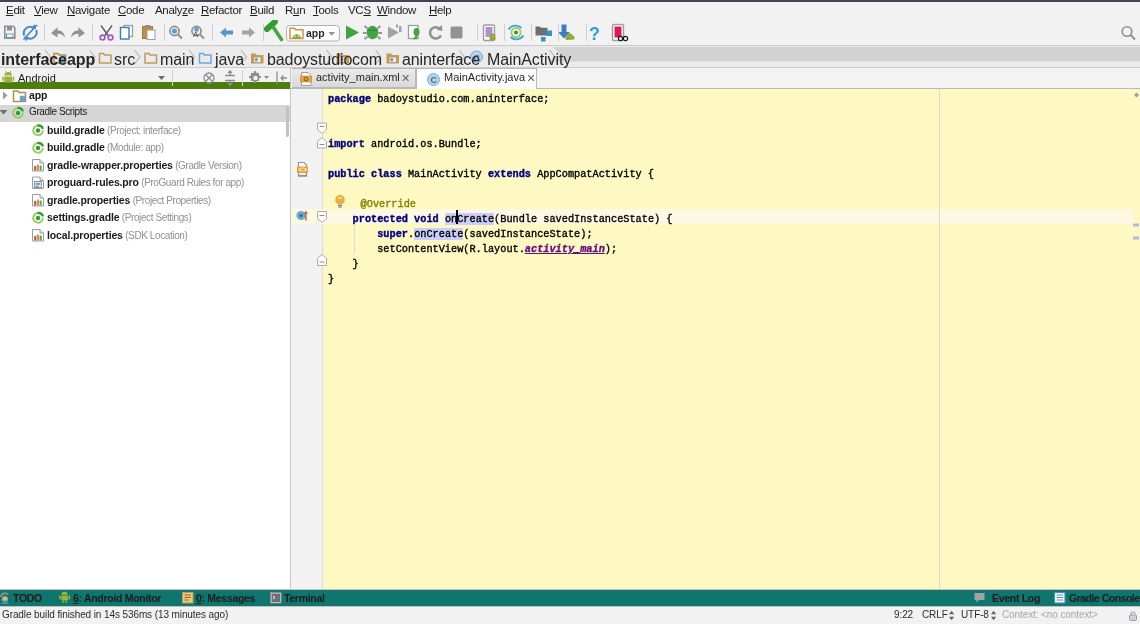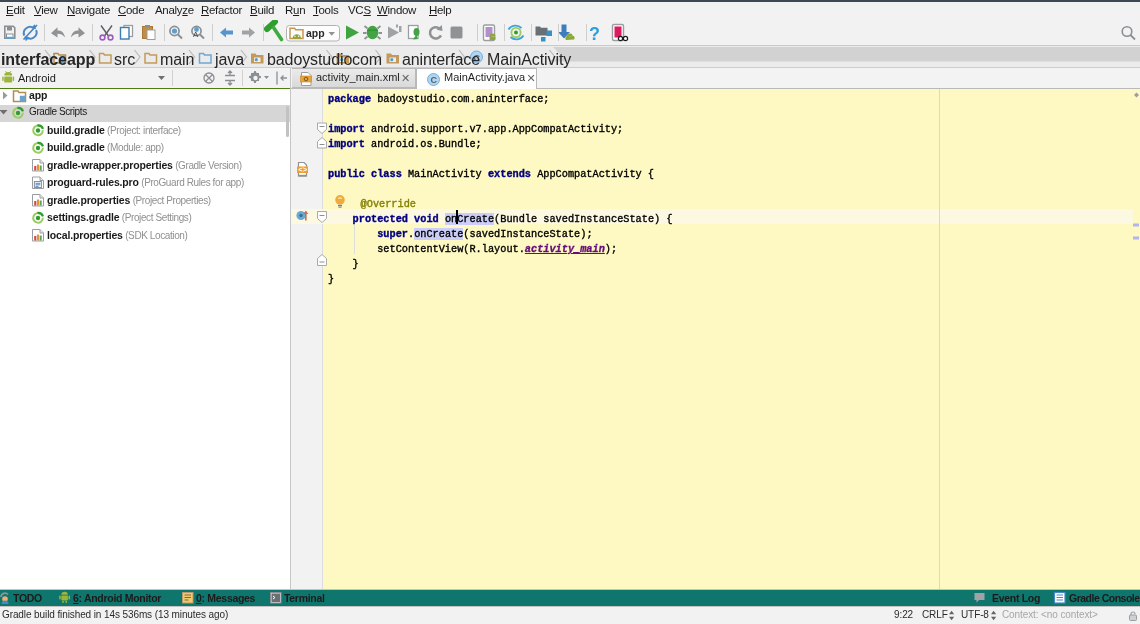--- a/index.html
+++ b/index.html
@@ -9,21 +9,21 @@
   
   #topline { left:0; top:0; width:1140px; height:2px; background:#3e4754; z-index:5; }
   #menubar { left:0; top:1px; width:1140px; height:19px; background:#f2f2f2; }
   .mi { position:absolute; top:3px; font-size:11.5px; letter-spacing:-0.3px; color:#1b1b1b; white-space:pre; }
   .mi u { text-decoration:underline; text-underline-offset:1px; }
   #toolbar { left:0; top:20px; width:1140px; height:26px; background:#f2f2f2; border-bottom:1px solid #c9c9c9; }
   .tsep { position:absolute; top:4px; width:1px; height:17px; background:#cecece; }
   #crumbs { left:0; top:46px; width:1140px; height:22px; background:#ebebeb; border-bottom:1px solid #cdcdcd; }
   .crumb { position:absolute; top:4.5px; font-size:16px; letter-spacing:-0.1px; color:#262626; white-space:pre; }
   
-  #phead { left:0; top:68px; width:291px; height:21px; background:#f2f2f2; border-bottom:1px solid #4d7c0f; border-right:1px solid #c6c6c6; }
+  #phead { left:0; top:68px; width:291px; height:21px; background:#f2f2f2; border-bottom:7px solid #4d7c0f; border-right:1px solid #c6c6c6; }
   #tree  { left:0; top:87px; width:290px; height:502px; }
   #vsplit { left:290px; top:68px; width:1px; height:521px; background:#c6c6c6; }
   .trow { position:absolute; height:16px; font-size:10px; letter-spacing:-0.4px; margin-top:-1px; color:#1b1b1b; white-space:pre; line-height:16px; }
   .trow b { font-size:10.5px; letter-spacing:-0.15px; }
   .trow b { font-weight:bold; }
   .gray { color:#909090; }
   
   #tabbar { left:291px; top:68px; width:849px; height:21px; background:#f3f3f3; border-bottom:1px solid #b9b9b9; }
   #tab1 { position:absolute; left:1px; top:0; width:124px; height:20px; background:linear-gradient(#ebebeb,#d9d9d9); border:1px solid #b9b9b9; border-left:none; }
   #tab2 { position:absolute; left:125px; top:0; width:121px; height:21px; background:#fff; border:1px solid #b9b9b9; border-bottom:none; }
@@ -352,21 +352,20 @@
       <span class="tabx" style="left:109.5px">✕</span>
     </div>
   </div>
   <div class="abs" id="editor">
     <div id="gutter"></div>
     <div id="caretrow"></div>
     <div id="marginline"></div>
     <div id="iguide"></div>
 
     <div class="cl" style="top:0px"><span class="kw">package</span> badoystudio.com.aninterface;</div>
-    <div class="cl" style="top:30px"><span class="kw">import</span> android.support.v7.app.AppCompatActivity;</div>
     <div class="cl" style="top:45px"><span class="kw">import</span> android.os.Bundle;</div>
     <div class="cl" style="top:75px"><span class="kw">public class</span> MainActivity <span class="kw">extends</span> AppCompatActivity {</div>
     <div class="cl" style="top:105px">    <span class="ann">@Override</span></div>
     <div class="cl" style="top:120px">    <span class="kw">protected void</span> <span class="occ">onCreate</span>(Bundle savedInstanceState) {</div>
     <div class="cl" style="top:135px">        <span class="kw">super</span>.<span class="occ">onCreate</span>(savedInstanceState);</div>
     <div class="cl" style="top:150px">        setContentView(R.layout.<span class="fld">activity_main</span>);</div>
     <div class="cl" style="top:165px">    }</div>
     <div class="cl" style="top:180px">}</div>
     <div id="caret"></div>
     <svg width="849" height="500" viewBox="0 0 849 500" style="position:absolute;left:0;top:0">

